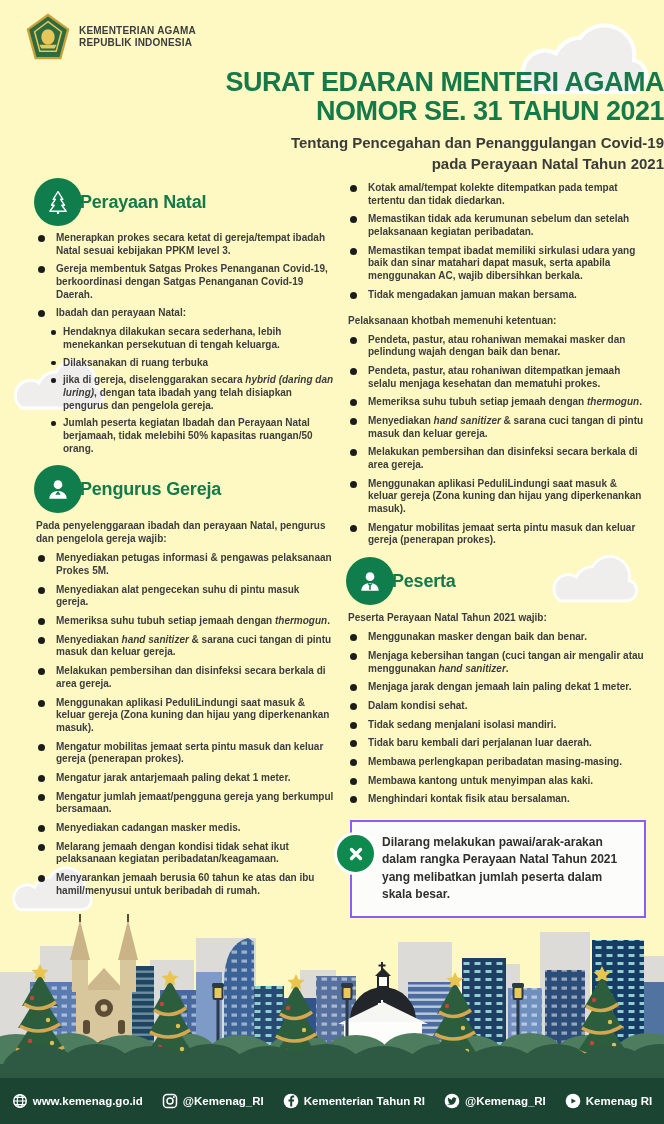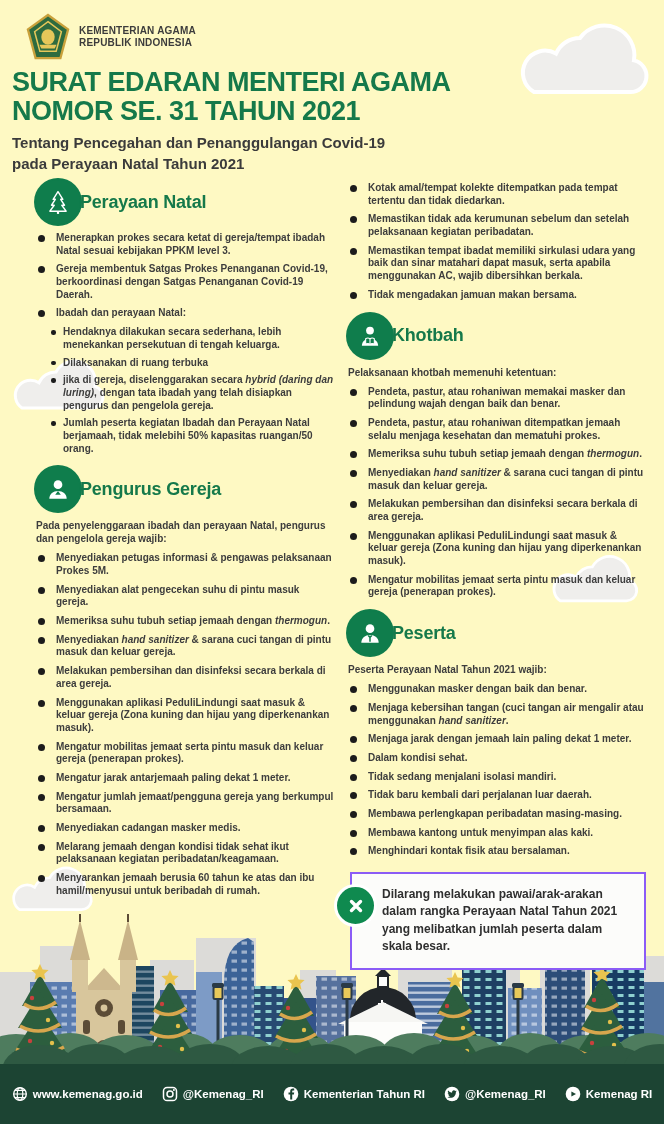--- a/index.html
+++ b/index.html
@@ -3,21 +3,21 @@
 <meta charset="utf-8">
 <style>
   html,body{margin:0;padding:0;background:#d8d8d6;}
   .page{position:relative;width:664px;height:1124px;background:#fef9c3;overflow:hidden;
         font-family:"Liberation Sans",sans-serif;}
   
   .cloud{position:absolute;z-index:0;}
   
   .logo{position:absolute;left:26px;top:13px;display:flex;align-items:center;gap:9px;z-index:2;}
   .logo-text{font-size:10px;font-weight:bold;color:#3c3c3c;line-height:1.22;letter-spacing:.2px;}
-  .titles{position:absolute;left:0;right:0;top:68px;text-align:left;z-index:2;padding-left:12px;}
+  .titles{position:absolute;left:0;right:0;top:68px;text-align:right;z-index:2;padding-left:12px;}
   .h1{font-size:27px;line-height:1.08;font-weight:800;color:#15794a;letter-spacing:-.5px;margin:0;}
   .h2sub{font-size:15px;line-height:1.4;font-weight:bold;color:#3b3b3b;margin:6px 0 0;}
   
   .col{position:absolute;top:168px;width:298px;z-index:3;}
   .col-left{left:36px;}
   .col-right{left:348px;}
   .sec{margin-top:12px;}
   .sec-head{display:flex;align-items:center;margin:2px 0 8px;}
   .sec-icon{width:44px;height:44px;border-radius:50%;background:#0f7d4c;display:flex;
             align-items:center;justify-content:center;flex:0 0 44px;box-shadow:0 0 0 2px #0f7d4c;}
@@ -33,21 +33,21 @@
   .blist.sub li::before{width:4.5px;height:4.5px;left:1px;top:4px;}
   .toplist{margin-top:14px;}
   
   .warning{position:relative;margin-top:14px;margin-left:2px;border:2px solid #8b5cf6;
            background:#fcfcfa;padding:12px 12px 12px 30px;font-size:12px;line-height:1.45;
            font-weight:bold;color:#2f2f2f;}
   .warn-badge{position:absolute;left:-18px;top:10px;width:37px;height:37px;border-radius:50%;
               background:#0f8a4f;border:3px solid #fff;display:flex;align-items:center;justify-content:center;}
   
   .skyline{position:absolute;left:0;bottom:46px;width:664px;height:166px;z-index:1;}
-  .footer{position:absolute;left:0;bottom:0;width:664px;height:60px;background:#1c4433;z-index:4;
+  .footer{position:absolute;left:0;bottom:0;width:664px;height:46px;background:#1c4433;z-index:4;
           display:flex;align-items:center;justify-content:center;gap:19px;}
   .flink{display:flex;align-items:center;gap:5px;color:#fff;font-size:11.5px;font-weight:bold;cursor:pointer;}
   em{font-style:italic;}
 </style>
 </head>
 <body>
 
 <div class="page">
 
   <svg class="cloud" style="right:-10px;top:8px" width="170" height="110" viewBox="0 0 170 110">
@@ -146,31 +146,20 @@
   <div class="col col-right">
     <ul class="blist toplist">
 
     <li><span>Kotak amal/tempat kolekte ditempatkan pada tempat tertentu dan tidak diedarkan.</span></li>
         <li><span>Memastikan tidak ada kerumunan sebelum dan setelah pelaksanaan kegiatan peribadatan.</span></li>
         <li><span>Memastikan tempat ibadat memiliki sirkulasi udara yang baik dan sinar matahari dapat masuk, serta apabila menggunakan AC, wajib dibersihkan berkala.</span></li>
         <li><span>Tidak mengadakan jamuan makan bersama.</span></li>
       </ul>
 
     <div class="sec">
-      <div class="sec-head">
-        <span class="sec-icon">
-          <svg width="26" height="26" viewBox="0 0 24 24">
-            <circle cx="12" cy="7" r="3.6" fill="#fff"></circle>
-            <path d="M4.5 21c0-4.2 3.4-6.8 7.5-6.8s7.5 2.6 7.5 6.8z" fill="#fff"></path>
-            <path d="M8 14.6c1.3-.9 2.7-.9 4 0 1.3-.9 2.7-.9 4 0v5c-1.3-.9-2.7-.9-4 0-1.3-.9-2.7-.9-4 0z" fill="#0f7d4c" stroke="#fff" stroke-width="1"></path>
-            <path d="M12 14.6v5" stroke="#fff" stroke-width="1"></path>
-          </svg>
-        </span>
-        <h2 class="sec-title">Khotbah</h2>
-      </div>
       <p class="intro">Pelaksanaan khotbah memenuhi ketentuan:</p>
       <ul class="blist">
 
       <li><span>Pendeta, pastur, atau rohaniwan memakai masker dan pelindung wajah dengan baik dan benar.</span></li>
           <li><span>Pendeta, pastur, atau rohaniwan ditempatkan jemaah selalu menjaga kesehatan dan mematuhi prokes.</span></li>
           <li><span>Memeriksa suhu tubuh setiap jemaah dengan <em>thermogun</em>.</span></li>
           <li><span>Menyediakan <em>hand sanitizer</em> &amp; sarana cuci tangan di pintu masuk dan keluar gereja.</span></li>
           <li><span>Melakukan pembersihan dan disinfeksi secara berkala di area gereja.</span></li>
           <li><span>Menggunakan aplikasi PeduliLindungi saat masuk &amp; keluar gereja (Zona kuning dan hijau yang diperkenankan masuk).</span></li>
           <li><span>Mengatur mobilitas jemaat serta pintu masuk dan keluar gereja (penerapan prokes).</span></li>

